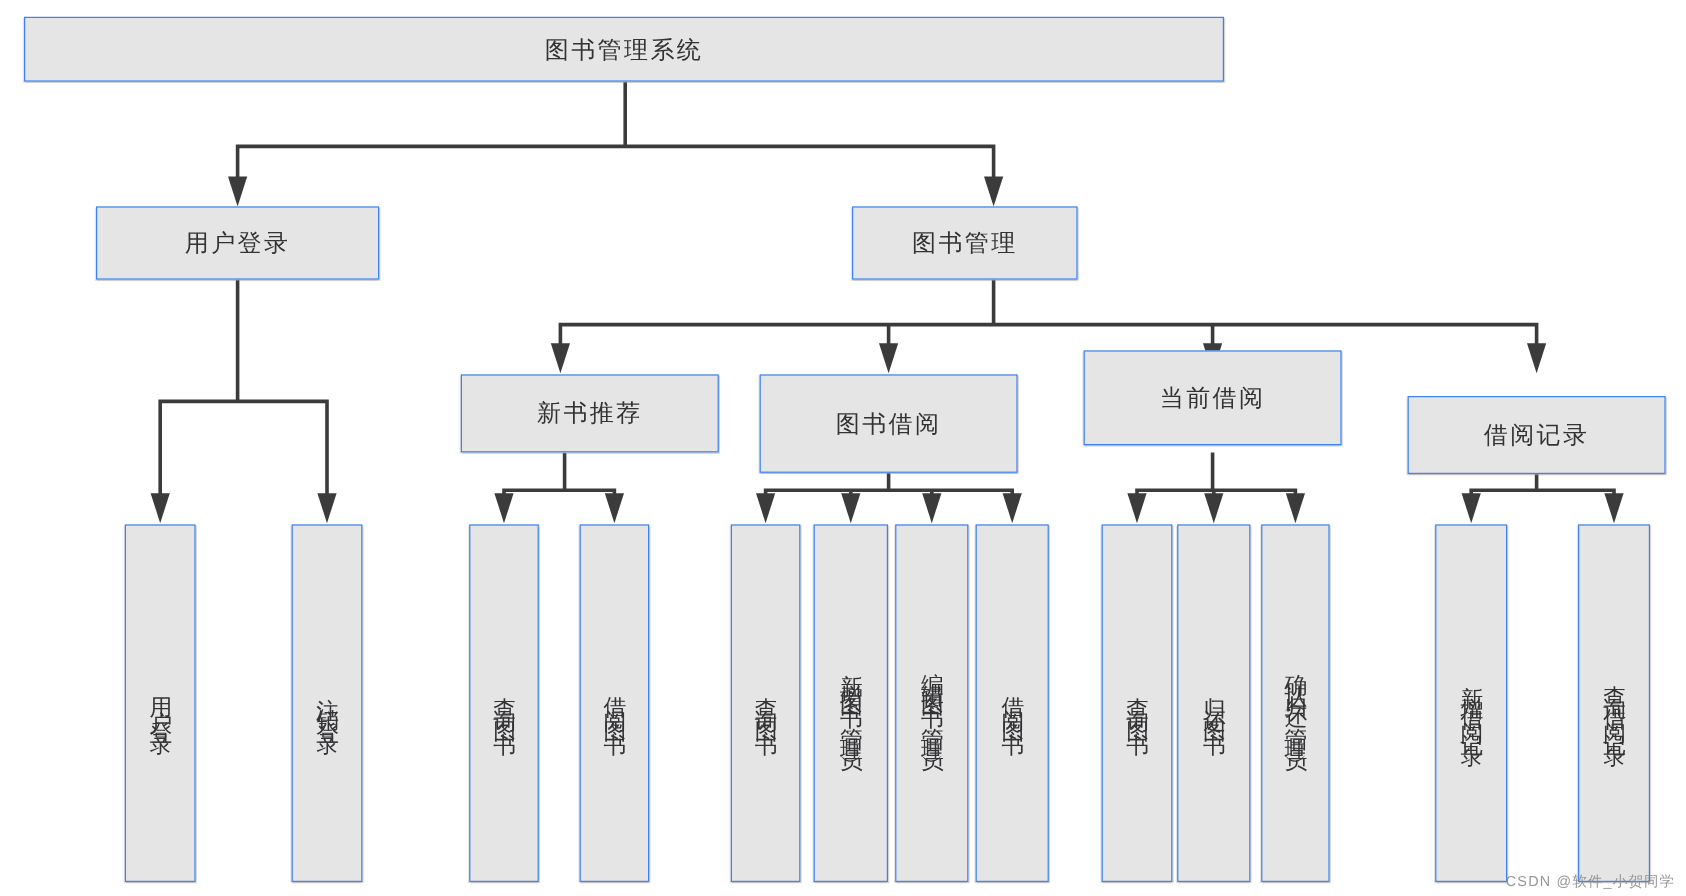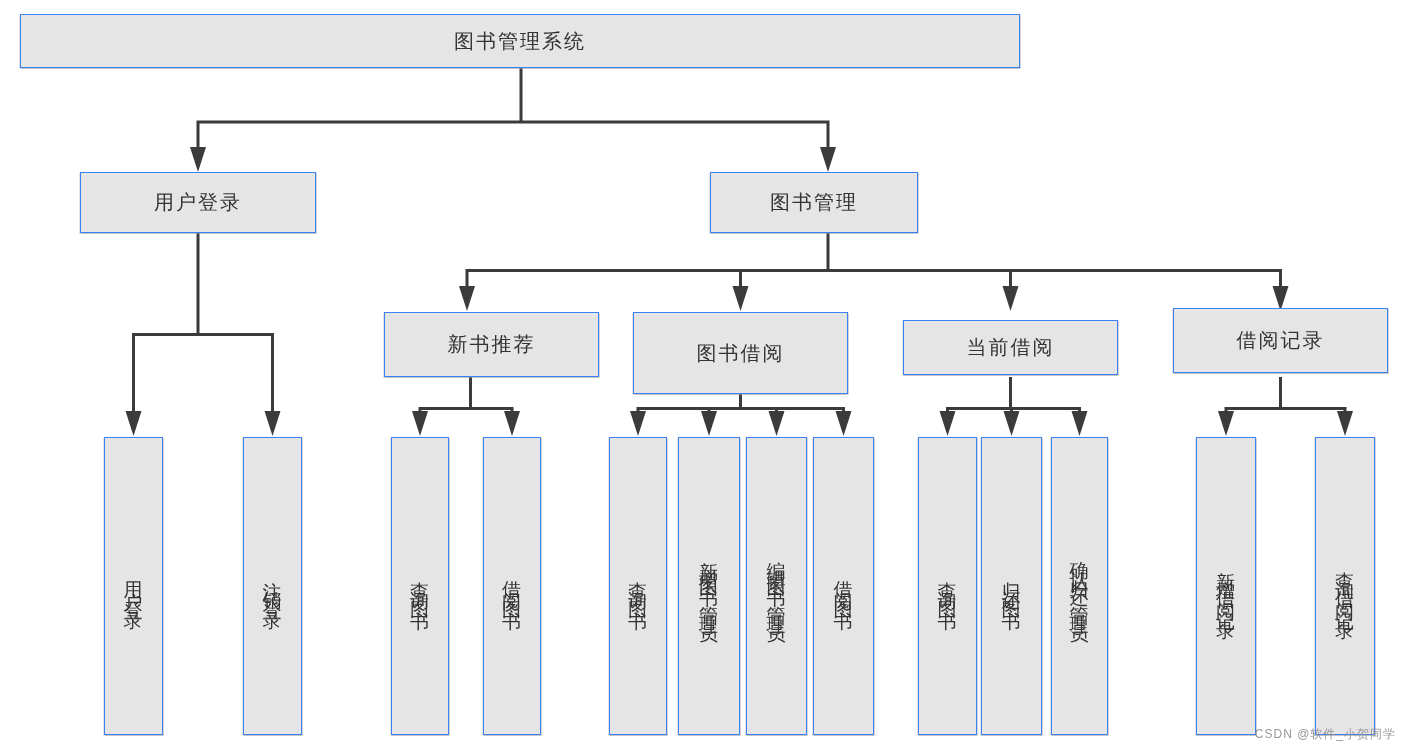--- a/index.html
+++ b/index.html
@@ -32,25 +32,25 @@
     box-shadow: 1px 1px 0 rgba(160,160,160,0.45), -1px 1px 0 rgba(160,160,160,0.3);
   }
   .hlabel {
     font-size: 20px;
     color: #333336;
     letter-spacing: 2px;
     white-space: nowrap;
   }
   .root-box   { left: 20px;  top: 14px;  width: 1000px; height: 54px; }
   .l2a        { left: 80px;  top: 172px; width: 236px;  height: 61px; }
-  .l2b        { left: 710px; top: 172px; width: 208px;  height: 61px; }
+  .l2b        { left: 710px; top: 172px; width: 188px;  height: 61px; }
   .l3a        { left: 384px; top: 312px; width: 215px;  height: 65px; }
   .l3b        { left: 633px; top: 312px; width: 215px;  height: 82px; }
-  .l3c        { left: 903px; top: 320px; width: 215px;  height: 55px; }
-  .l3d        { left: 1173px;top: 308px; width: 215px;  height: 65px; }
+  .l3c        { left: 903px; top: 292px; width: 215px;  height: 79px; }
+  .l3d        { left: 1173px;top: 330px; width: 215px;  height: 65px; }
   .leaf {
     top: 437px;
     height: 298px;
   }
   .vlabel {
     writing-mode: vertical-rl;
     text-orientation: mixed;
     font-size: 19px;
     letter-spacing: 10px;
     color: #333336;

